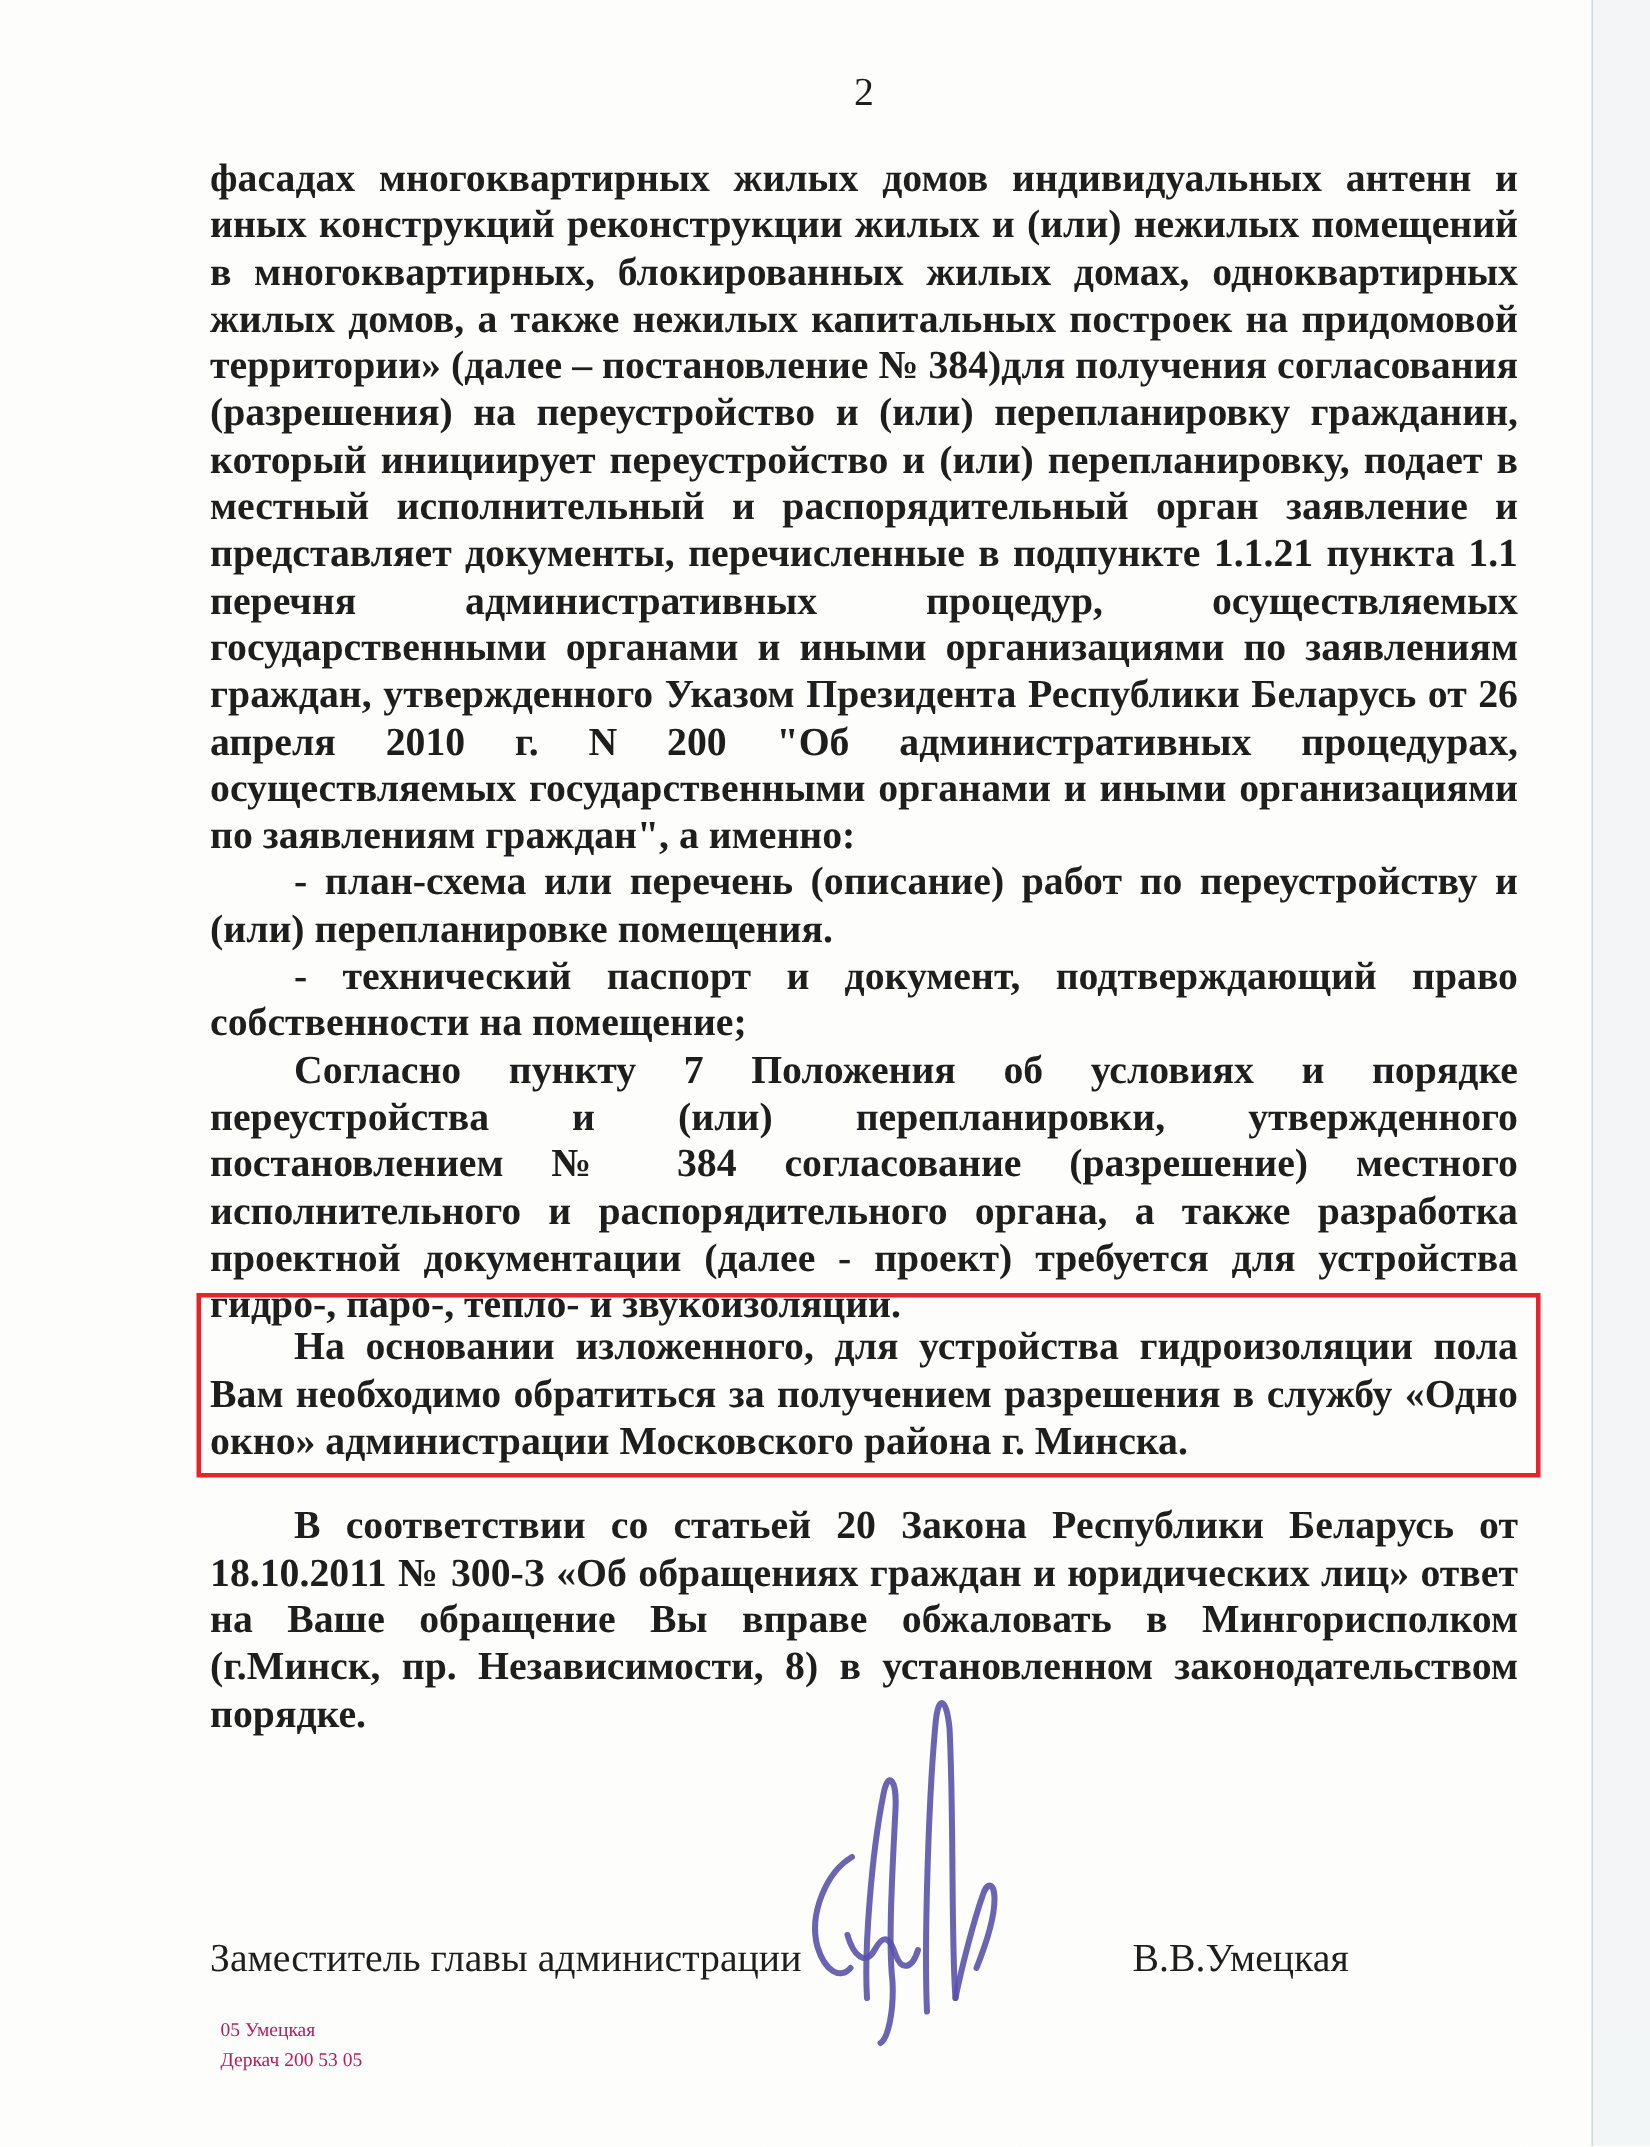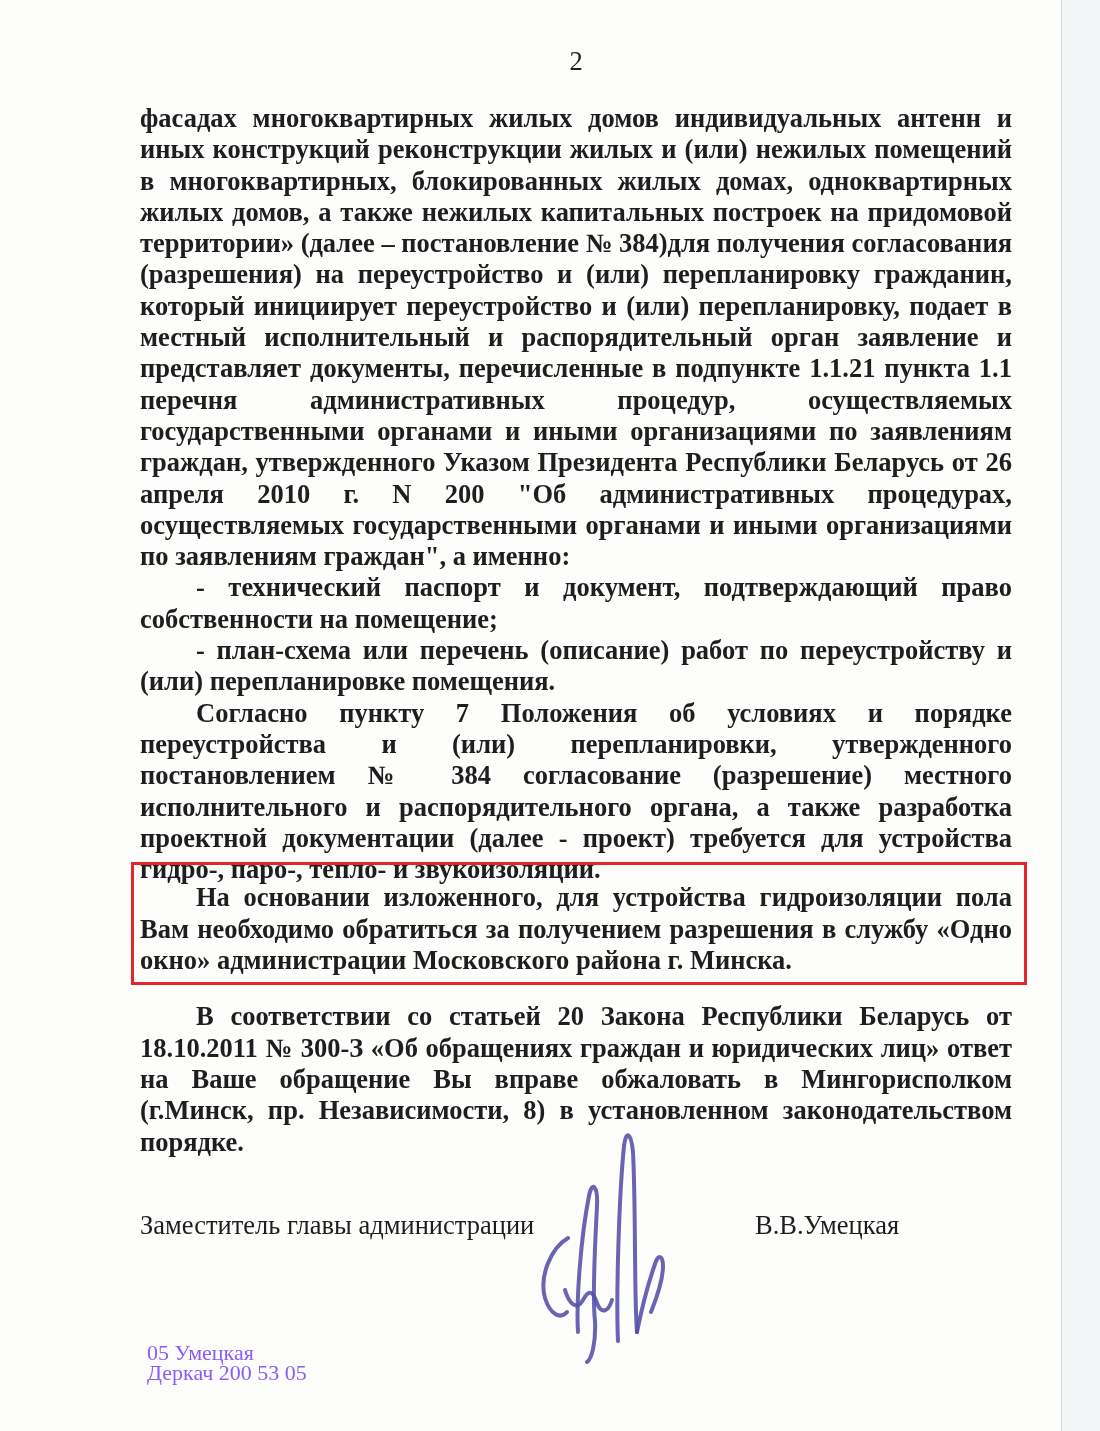--- a/index.html
+++ b/index.html
@@ -39,33 +39,33 @@
   }
   .content p { margin: 0; text-indent: 56px; }
   .content p.no-indent { text-indent: 0; }
   .red-box {
     border: 3px solid #e8232a;
     margin: -23px -15px 16px -9px;
     padding: 17px 12px 6px 6px;
   }
   .sign-row {
     position: absolute;
-    left: 140px; top: 1210px;
+    left: 140px; top: 1290px;
     width: 872px;
     font-size: 26.5px;
     line-height: 31px;
     white-space: nowrap;
   }
   .sign-name { position: absolute; left: 615px; top: 0; }
   .footer {
     position: absolute;
     left: 147px; top: 1343px;
-    font-size: 22px;
+    font-size: 13px;
     line-height: 19.5px;
-    color: #8b5cf6;
+    color: #be185d;
   }
   .signature-svg {
     position: absolute;
     left: 503px; top: 1116px;
     width: 180px; height: 260px;
   }
   .signature-svg path {
     fill: none;
     stroke: #564fa9;
     stroke-width: 4;
@@ -75,22 +75,22 @@
 </style>
 </head>
 <body>
 
 <div class="page">
 
   <div class="page-number">2</div>
 
   <div class="content">
     <p class="no-indent">фасадах многоквартирных жилых домов индивидуальных антенн и иных конструкций реконструкции жилых и (или) нежилых помещений в многоквартирных, блокированных жилых домах, одноквартирных жилых домов, а также нежилых капитальных построек на придомовой территории» (далее – постановление № 384)для получения согласования (разрешения) на переустройство и (или) перепланировку гражданин, который инициирует переустройство и (или) перепланировку, подает в местный исполнительный и распорядительный орган заявление и представляет документы, перечисленные в подпункте 1.1.21 пункта 1.1 перечня административных процедур, осуществляемых государственными органами и иными организациями по заявлениям граждан, утвержденного Указом Президента Республики Беларусь от 26 апреля 2010 г. N 200 "Об административных процедурах, осуществляемых государственными органами и иными организациями по заявлениям граждан", а именно:</p>
+    <p>- план-схема или перечень (описание) работ по переустройству и (или) перепланировке помещения.</p>
     <p>- технический паспорт и документ, подтверждающий право собственности на помещение;</p>
-    <p>- план-схема или перечень (описание) работ по переустройству и (или) перепланировке помещения.</p>
     <p>Согласно пункту 7 Положения об условиях и порядке переустройства и (или) перепланировки, утвержденного постановлением № 384 согласование (разрешение) местного исполнительного и распорядительного органа, а также разработка проектной документации (далее - проект) требуется для устройства гидро-, паро-, тепло- и звукоизоляции.</p>
     <div class="red-box" style="border-color: rgb(232, 35, 42);">
       <p>На основании изложенного, для устройства гидроизоляции пола Вам необходимо обратиться за получением разрешения в службу «Одно окно» администрации Московского района г. Минска.</p>
     </div>
     <p>В соответствии со статьей 20 Закона Республики Беларусь от 18.10.2011 № 300-З «Об обращениях граждан и юридических лиц» ответ на Ваше обращение Вы вправе обжаловать в Мингорисполком (г.Минск, пр. Независимости, 8) в установленном законодательством порядке.</p>
   </div>
 
   <div class="sign-row">
     <span>Заместитель главы администрации</span>
     <span class="sign-name">В.В.Умецкая</span>

